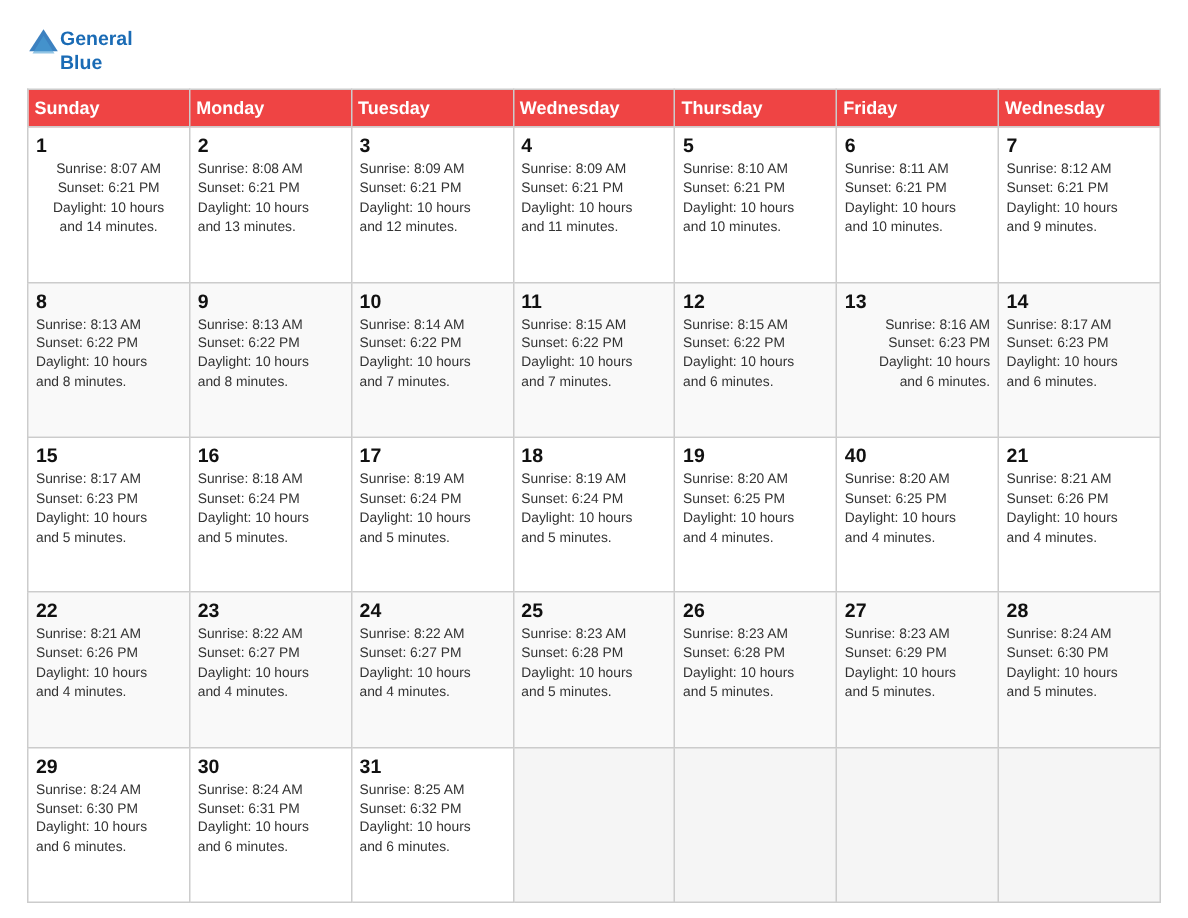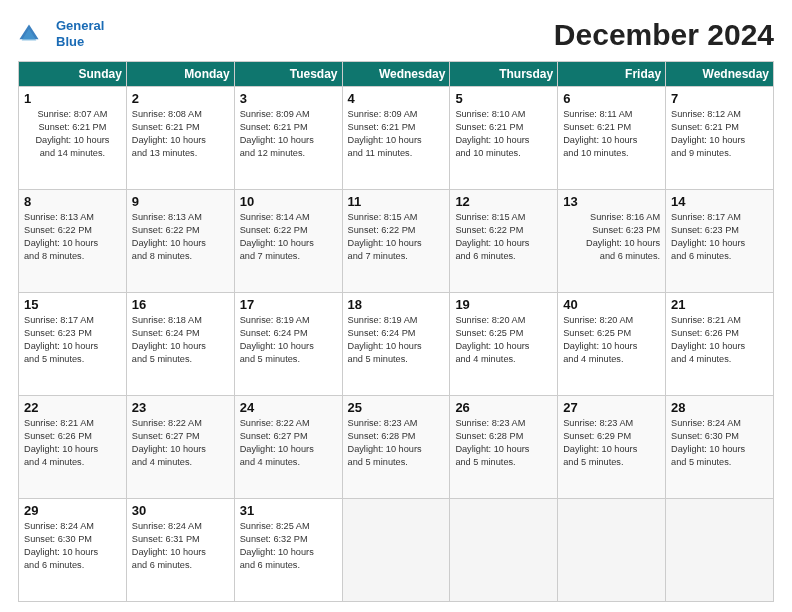--- a/index.html
+++ b/index.html
@@ -18,22 +18,21 @@
       flex-direction: column;
     }
     .header {
       display: flex;
       justify-content: space-between;
       align-items: flex-start;
       margin-bottom: 10px;
     }
     .logo {
       display: flex;
-      align-items: center;
-      gap: 16px;
+      gap: 0;
     }
     .logo-text {
       font-size: 13px;
       font-weight: bold;
       line-height: 1.2;
       color: #000;
     }
     .logo-text span {
       color: #1a6bb5;
     }
@@ -55,26 +54,26 @@
       color: #444;
     }
     .calendar {
       flex: 1;
       border: 1px solid #ccc;
       border-collapse: collapse;
       width: 100%;
       table-layout: fixed;
     }
     .calendar th {
-      background-color: #0f766e;
+      background-color: #ef4444;
       color: #fff;
       font-size: 12px;
       font-weight: bold;
       padding: 5px 4px;
-      text-align: right;
+      text-align: left;
       border: 1px solid #ccc;
     }
     .calendar td {
       border: 1px solid #ccc;
       vertical-align: top;
       padding: 4px 5px;
       font-size: 9.5px;
       color: #333;
       background: #fff;
       height: 88px;
@@ -107,21 +106,20 @@
       <svg class="logo-icon" viewBox="0 0 30 30" xmlns="http://www.w3.org/2000/svg">
         <polygon points="15,2 28,22 2,22" fill="#1a6bb5" opacity="0.85"></polygon>
         <polygon points="15,8 25,24 5,24" fill="#4a9fd4" opacity="0.6"></polygon>
       </svg>
       <div class="logo-text">
         <div><span>General</span></div>
         <div><span style="color:#1a6bb5">Blue</span></div>
       </div>
     </div>
     <div class="title-block">
-      <div class="month-title">December 2024</div>
     </div>
   </div>
 
   <table class="calendar">
     <thead>
       <tr>
       <th>Sunday</th>
           <th>Monday</th>
           <th>Tuesday</th>
           <th>Wednesday</th>

